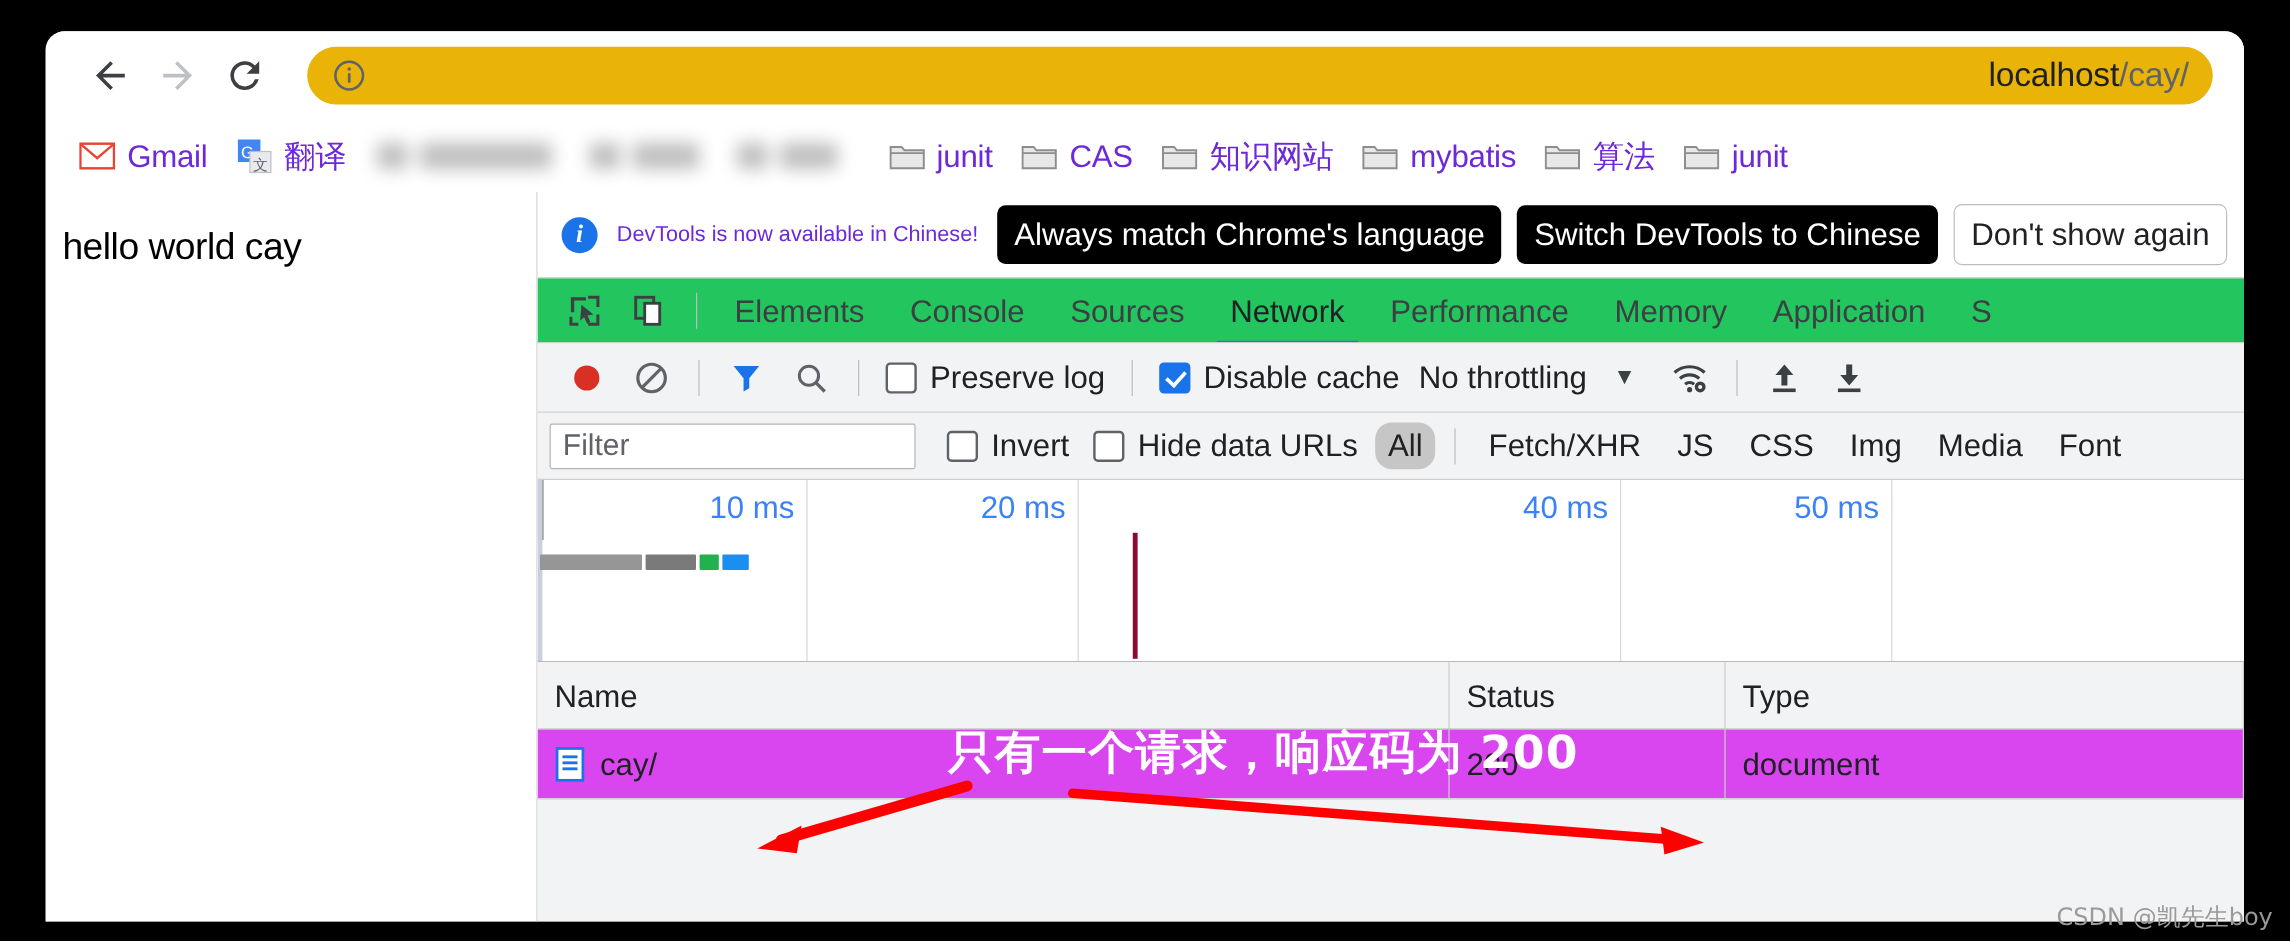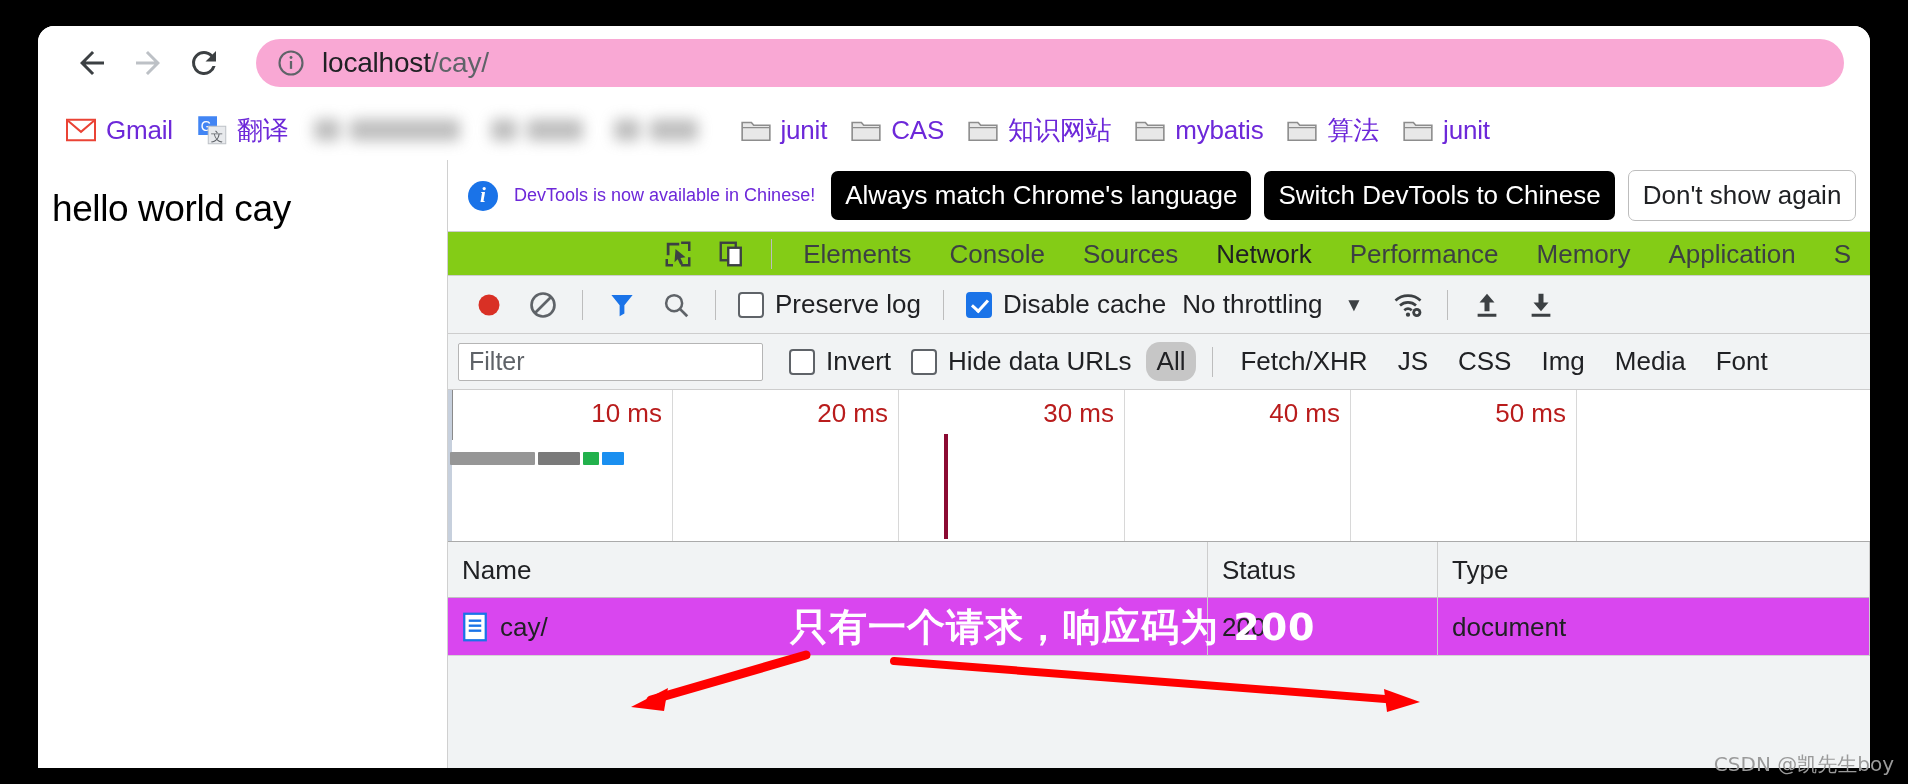--- a/index.html
+++ b/index.html
@@ -41,25 +41,26 @@
     display: flex; align-items: center; justify-content: center;
     flex: 0 0 auto;
   }
   .nav-btn svg { display: block; }
   #back-btn { margin-left: 26px; }
   #omnibox {
     margin-left: 24px;
     height: 48px;
     flex: 1 1 auto;
     margin-right: 26px;
-    background: #f9a8d4;
+    background: #eab308;
     border-radius: 24px;
     display: flex;
     align-items: center;
     padding: 0 20px;
+    justify-content: space-between;
   }
   #omnibox .info-icon { margin-right: 16px; display: flex; }
   #url-text {
     font-size: 28px;
     color: #202124;
     letter-spacing: -0.2px;
     white-space: nowrap;
   }
   #url-text .path { color: #5f6368; }
 
@@ -106,21 +107,21 @@
 
   
   #page-area {
     position: absolute;
     left: 0; top: 134px;
     width: 410px; height: 608px;
     background: #ffffff;
     border-right: 1px solid #d0d0d0;
   }
   #page-heading {
-    font-size: 37px;
+    font-size: 31px;
     color: #000;
     padding: 28px 0 0 14px;
     font-family: "Liberation Sans", sans-serif;
     letter-spacing: -0.4px;
   }
 
   
   #devtools {
     position: absolute;
     left: 410px; top: 134px;
@@ -171,29 +172,28 @@
     white-space: nowrap;
   }
   .banner-btn.ghost {
     background: #ffffff;
     color: #202124;
     border: 1px solid #bdbdbd;
   }
 
   
   #dt-tabs {
-    height: 44px;
-    background: #84cc16;
+    height: 54px;
+    background: #22c55e;
     border-bottom: 1px solid #cdcdcd;
     display: flex;
     align-items: center;
     padding-left: 12px;
     white-space: nowrap;
     overflow: hidden;
-    justify-content: flex-end;
   }
   .dt-icon-btn {
     width: 46px; height: 46px;
     display:flex; align-items:center; justify-content:center;
     flex: 0 0 auto;
     margin: 0 4px;
   }
   .dt-divider {
     width: 1px; height: 30px;
     background: #bdbdbd;
@@ -305,21 +305,21 @@
   }
   .ruler-cell {
     position: absolute;
     top: 0; bottom: 0;
     border-right: 1px solid #d8d8d8;
   }
   .ruler-label {
     position: absolute;
     top: 8px; right: 10px;
     font-size: 26px;
-    color: #b91c1c;
+    color: #3b82f6;
   }
   #timeline-bar {
     position: absolute;
     left: 2px; top: 61px;
     height: 14px;
     display: flex;
     align-items: center;
   }
   .seg { height: 13px; margin-right: 3px; border-radius: 1px; }
   #overview-left-handle {
@@ -661,23 +661,20 @@
         <span class="type-pill">Font</span>
       </div>
 
       <div id="dt-overview">
         <div class="ruler-cell" style="left:0px;width:225px">
           <span class="ruler-label">10 ms</span>
         </div>
         <div class="ruler-cell" style="left:225px;width:226px">
           <span class="ruler-label">20 ms</span>
         </div>
-        <div class="ruler-cell" style="left:451px;width:226px">
-          <span class="ruler-label">30 ms</span>
-        </div>
         <div class="ruler-cell" style="left:677px;width:226px">
           <span class="ruler-label">40 ms</span>
         </div>
         <div class="ruler-cell" style="left:903px;width:226px">
           <span class="ruler-label">50 ms</span>
         </div>
 
         <div id="overview-left-tick"></div>
         <div id="overview-left-handle"></div>
 

